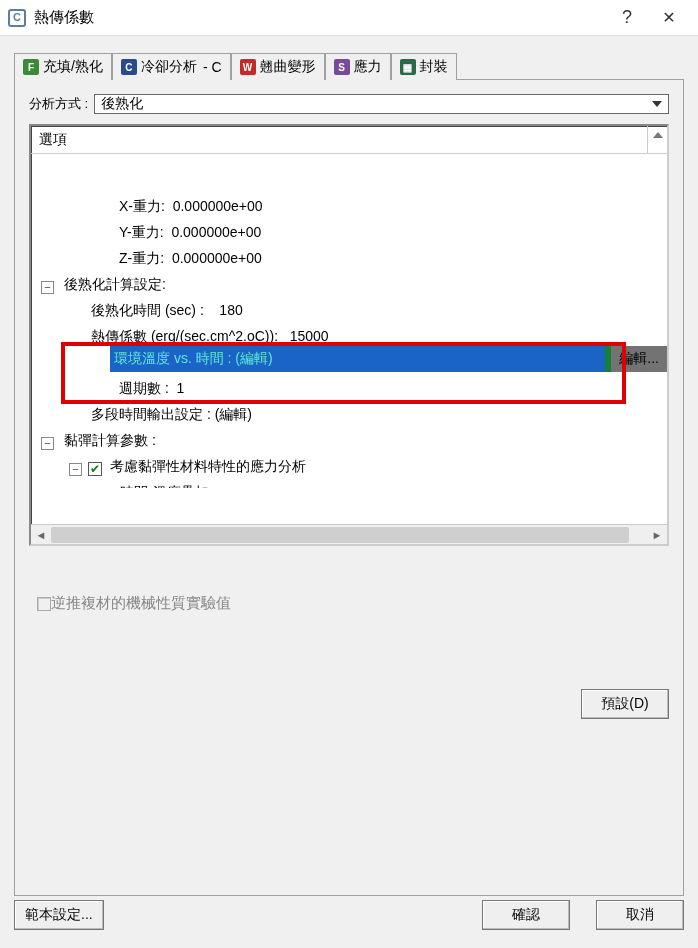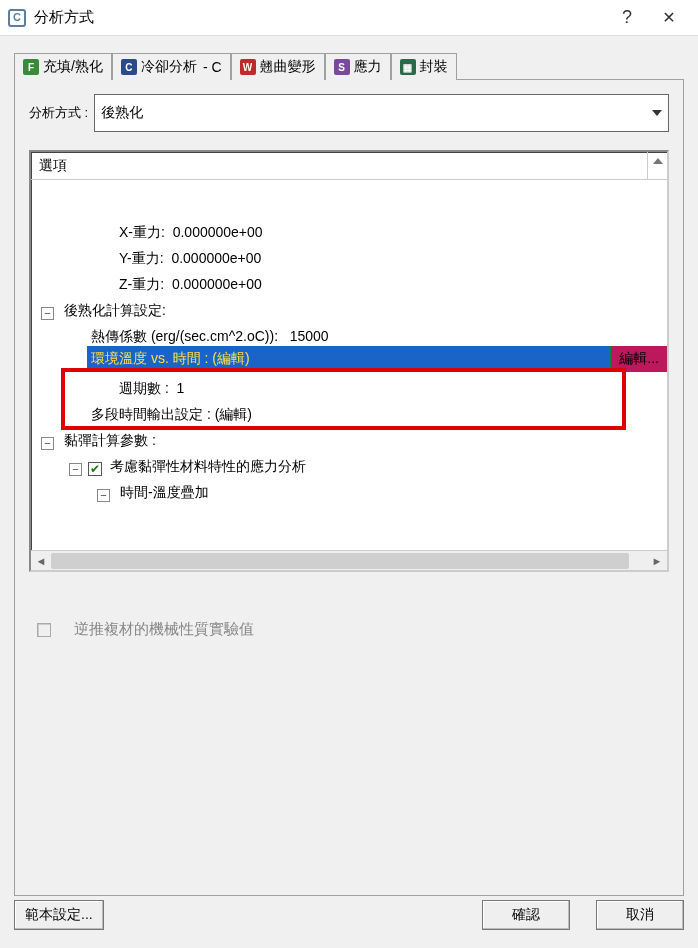--- a/index.html
+++ b/index.html
@@ -113,29 +113,29 @@
     flex: 1;
     padding: 14px;
     background: #f0f0f0;
     position: relative;
     display: flex;
     flex-direction: column;
   }
   .analysis-row {
     display: flex;
     align-items: center;
-    margin-bottom: 18px;
+    margin-bottom: 10px;
     gap: 6px;
   }
   .select-box {
     flex: 1;
     display:flex;
     align-items:center;
     justify-content:space-between;
-    height: 38px;
+    height: 20px;
     border: 1px solid #666;
     background: #fff;
     padding: 2px 2px 2px 6px;
     font-size: 14px;
   }
   .select-caret {
     width: 18px;
     height: 20px;
     display:flex;
     align-items:center;
@@ -217,37 +217,38 @@
     position:absolute; left:0; top:1px; height:16px; width:97%;
     background:#cfcfcf; border-radius:2px;
   }
   .highlight-red {
     position:absolute;
     border: 4px solid #e00000;
     pointer-events:none;
   }
   .selected {
     background: #1a63c7;
-    color: #fde047;
+    color: #5eead4;
+    margin-left: 23px;
   }
   .edit-btn {
     margin-left:auto;
-    background:#be185d;
-    border-left:1px solid #15803d;
+    background:#737373;
+    border-left:6px solid #15803d;
     height:100%;
     padding: 8px 8px;
     display:flex;
     align-items:center;
     color:#000;
   }
   .lower-check {
     margin-top:48px;
     display:flex;
     align-items:center;
-    gap:23px;
+    gap:0;
     color:#888;
     font-size:15px;
     padding-left:8px;
   }
   .lower-check .chk {
     width:14px;height:14px;border:1px solid #aaa;
     background:#f0f0f0;
     box-shadow: inset 1px 1px 0 #ccc;
   }
   .default-btn-row {
@@ -277,21 +278,21 @@
   .bottom-bar .spacer{flex:1;}
   .tree-rows .txt { padding-left:4px; }
   .svg-tri { width:10px; height:6px; }
 </style>
 </head>
 <body>
 
 <div class="window">
   <div class="titlebar">
     <div class="app-icon"></div>
-    <div class="title-text">分析方式</div>
+    <div class="title-text">熱傳係數</div>
     <div class="titlebar-spacer"></div>
     <div class="titlebar-btn">?</div>
     <div class="titlebar-btn">
         <span class="close-x">✕</span>
       </div>
   </div>
 
   <div class="body-area">
 
     <div class="tabs-row">
@@ -357,20 +358,24 @@
             <span class="txt"><span>Z-重力:</span>&nbsp;&nbsp;<span>0.000000e+00</span></span>
           </div>
 
           <div class="tree-row">
             <span class="indent" style="width:10px"></span>
             <span class="expander">−</span>
             <span class="txt">後熟化計算設定:</span>
           </div>
           <div class="tree-row">
             <span class="indent w2"></span>
+            <span class="txt"><span>後熟化時間 (sec) :</span>&nbsp;&nbsp;&nbsp;&nbsp;<span>180</span></span>
+          </div>
+          <div class="tree-row">
+            <span class="indent w2"></span>
             <span class="txt"><span>熱傳係數 (erg/(sec.cm^2.oC)):</span>&nbsp;&nbsp;&nbsp;<span>15000</span></span>
           </div>
           <div class="tree-row" style="padding:0;">
             <span class="indent w2"></span>
             <span class="selected txt" style="flex:1;height:100%;display:flex;align-items:center;">環境溫度 vs. 時間 : (編輯)</span>
             <span class="edit-btn">編輯...</span>
           </div>
           <div class="tree-row">
             <span class="indent w3"></span>
             <span class="txt"><span>週期數 :</span>&nbsp;&nbsp;<span>1</span></span>
@@ -409,20 +414,23 @@
             </div>
           <div class="sbtn">►</div>
         </div>
       </div>
 
       <div class="lower-check">
         <span class="chk"></span>
         <span>逆推複材的機械性質實驗值</span>
       </div>
 
+      <div class="default-btn-row">
+        <div class="btn">預設(D)</div>
+      </div>
 
     </div>
   </div>
 
   <div class="bottom-bar">
     <div class="btn">範本設定...</div>
     <div class="spacer"></div>
     <div class="btn">確認</div>
     <div class="btn">取消</div>
   </div>

